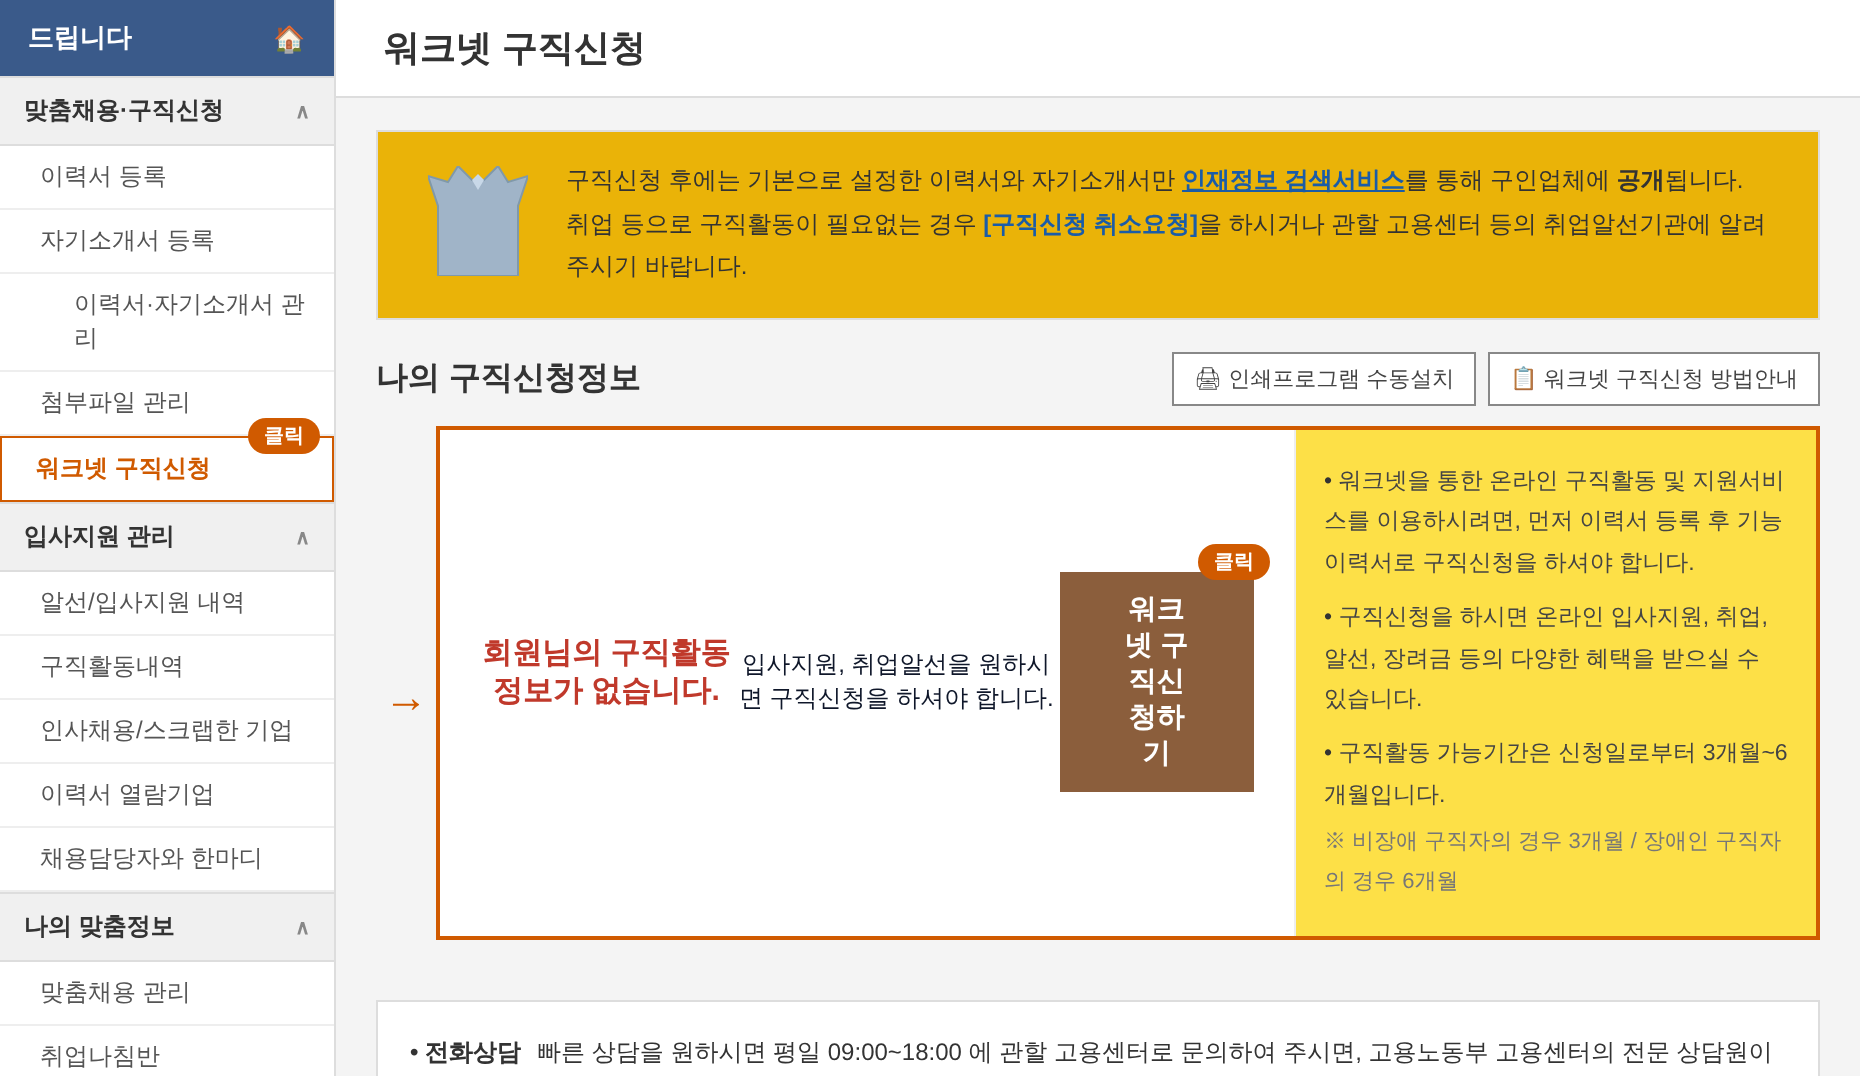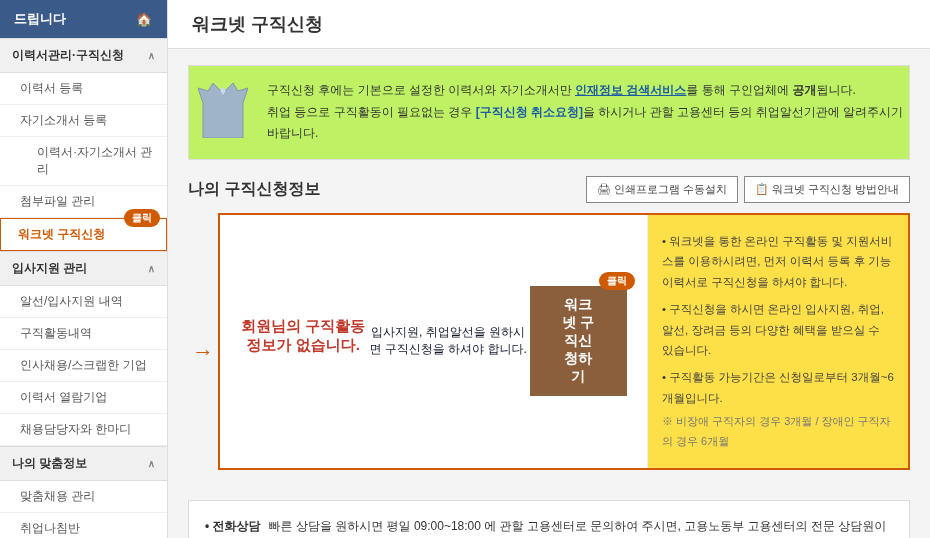--- a/index.html
+++ b/index.html
@@ -16,21 +16,21 @@
 
     
     .click-bubble { background: #d05a00; color: #fff; font-size: 11px; font-weight: bold; padding: 3px 8px; border-radius: 12px; display: inline-block; margin-left: 4px; }
 
     
     .main { flex: 1; background: #f4f4f4; padding: 0; }
     .main-header { background: #fff; padding: 12px 24px; border-bottom: 1px solid #ddd; font-size: 18px; font-weight: bold; color: #333; }
     .main-content { padding: 16px 20px; }
 
     
-    .notice-box { background: #bef264; border: 1px solid #ddd; padding: 14px 4px; margin-bottom: 16px; font-size: 12px; line-height: 1.8; }
+    .notice-box { background: #eab308; border: 1px solid #ddd; padding: 14px 20px; margin-bottom: 16px; font-size: 12px; line-height: 1.8; }
 
     
     .notice-row { display: flex; align-items: flex-start; gap: 14px; }
     .shirt-icon { width: 60px; height: 60px; flex-shrink: 0; display: flex; align-items: center; justify-content: center; }
 
     
     .section-title-row { display: flex; align-items: center; justify-content: space-between; margin-bottom: 10px; }
     .section-title { font-size: 16px; font-weight: bold; color: #333; text-align: right; }
     .btn-group { display: flex; gap: 6px; }
     .btn-outline { border: 1px solid #888; background: #fff; padding: 5px 10px; font-size: 11px; cursor: pointer; color: #444; display: flex; align-items: center; gap: 4px; white-space: nowrap; }
@@ -55,21 +55,21 @@
 </head>
 <body>
 
 <div class="sidebar">
   <div class="sidebar-header">
     <span>드립니다</span>
     <span style="cursor:pointer;">🏠</span>
   </div>
 
   <div class="sidebar-section-title">
-    <span>이력서관리·구직신청</span>
+    <span>맞춤채용·구직신청</span>
     <span class="chevron">∧</span>
   </div>
   <div class="sidebar-item">
     <span>이력서 등록</span>
   </div>
   <div class="sidebar-item">
     <span>자기소개서 등록</span>
   </div>
   <div class="sidebar-item" style="position:relative;padding-left:37px;">
     <span>이력서·자기소개서 관리</span>

